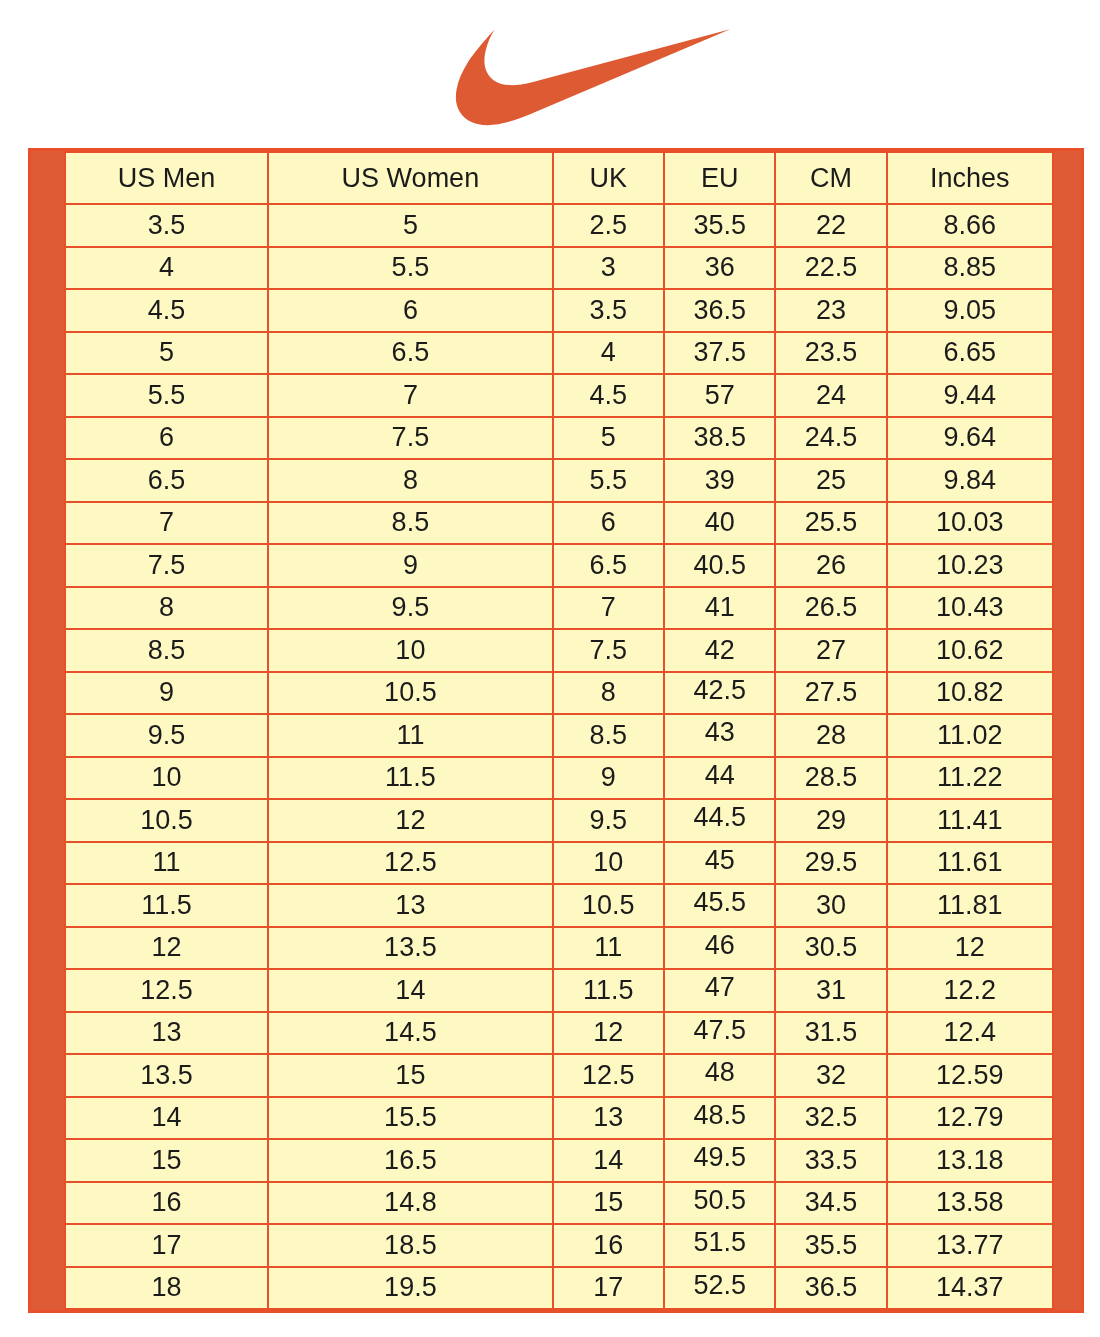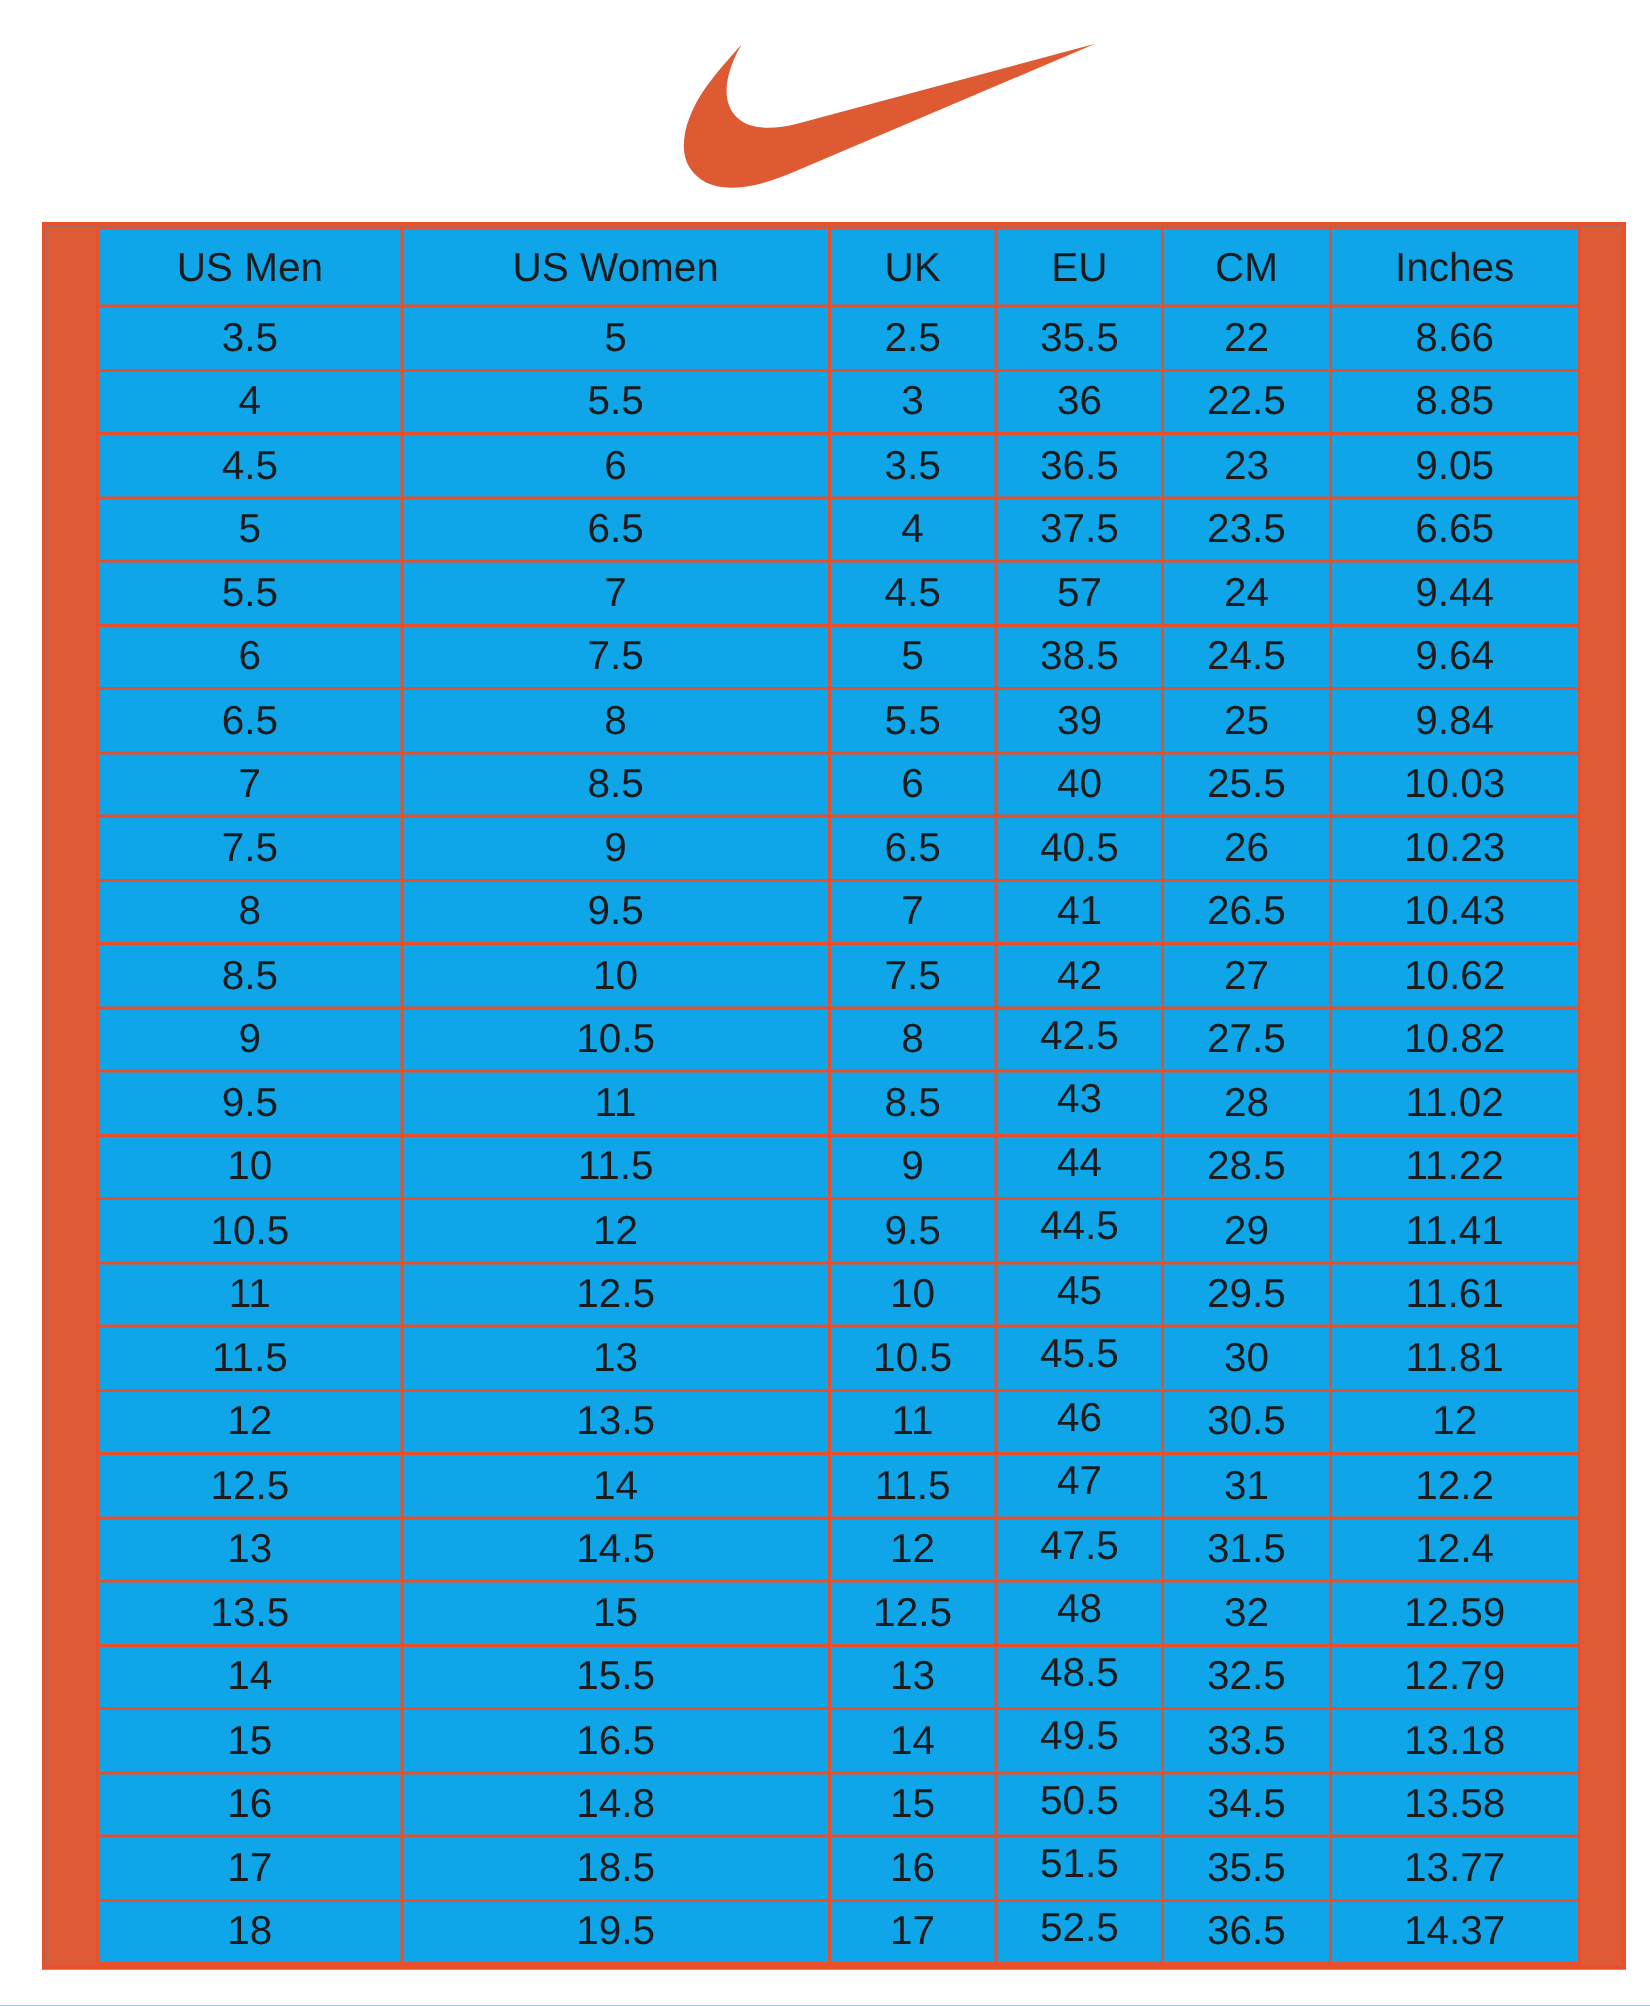--- a/index.html
+++ b/index.html
@@ -33,21 +33,21 @@
     color:#737373;
     margin-top:47px;
   }
   .chart-wrap{
     position:absolute;
     left:28px;top:148px;
     width:1056px;height:1165px;
     box-sizing:border-box;
     border:3px solid var(--line);
     display:flex;
-    background:#0ea5e9;
+    background:#fef9c3;
   }
   .side-bar{flex:0 0 auto;background:var(--bar);}
   .side-bar.left{width:33px;}
   .side-bar.right{width:27px;}
   table.size-table{
     flex:1 1 auto;
     border-collapse:collapse;
     table-layout:fixed;
     height:1157px;
   }

